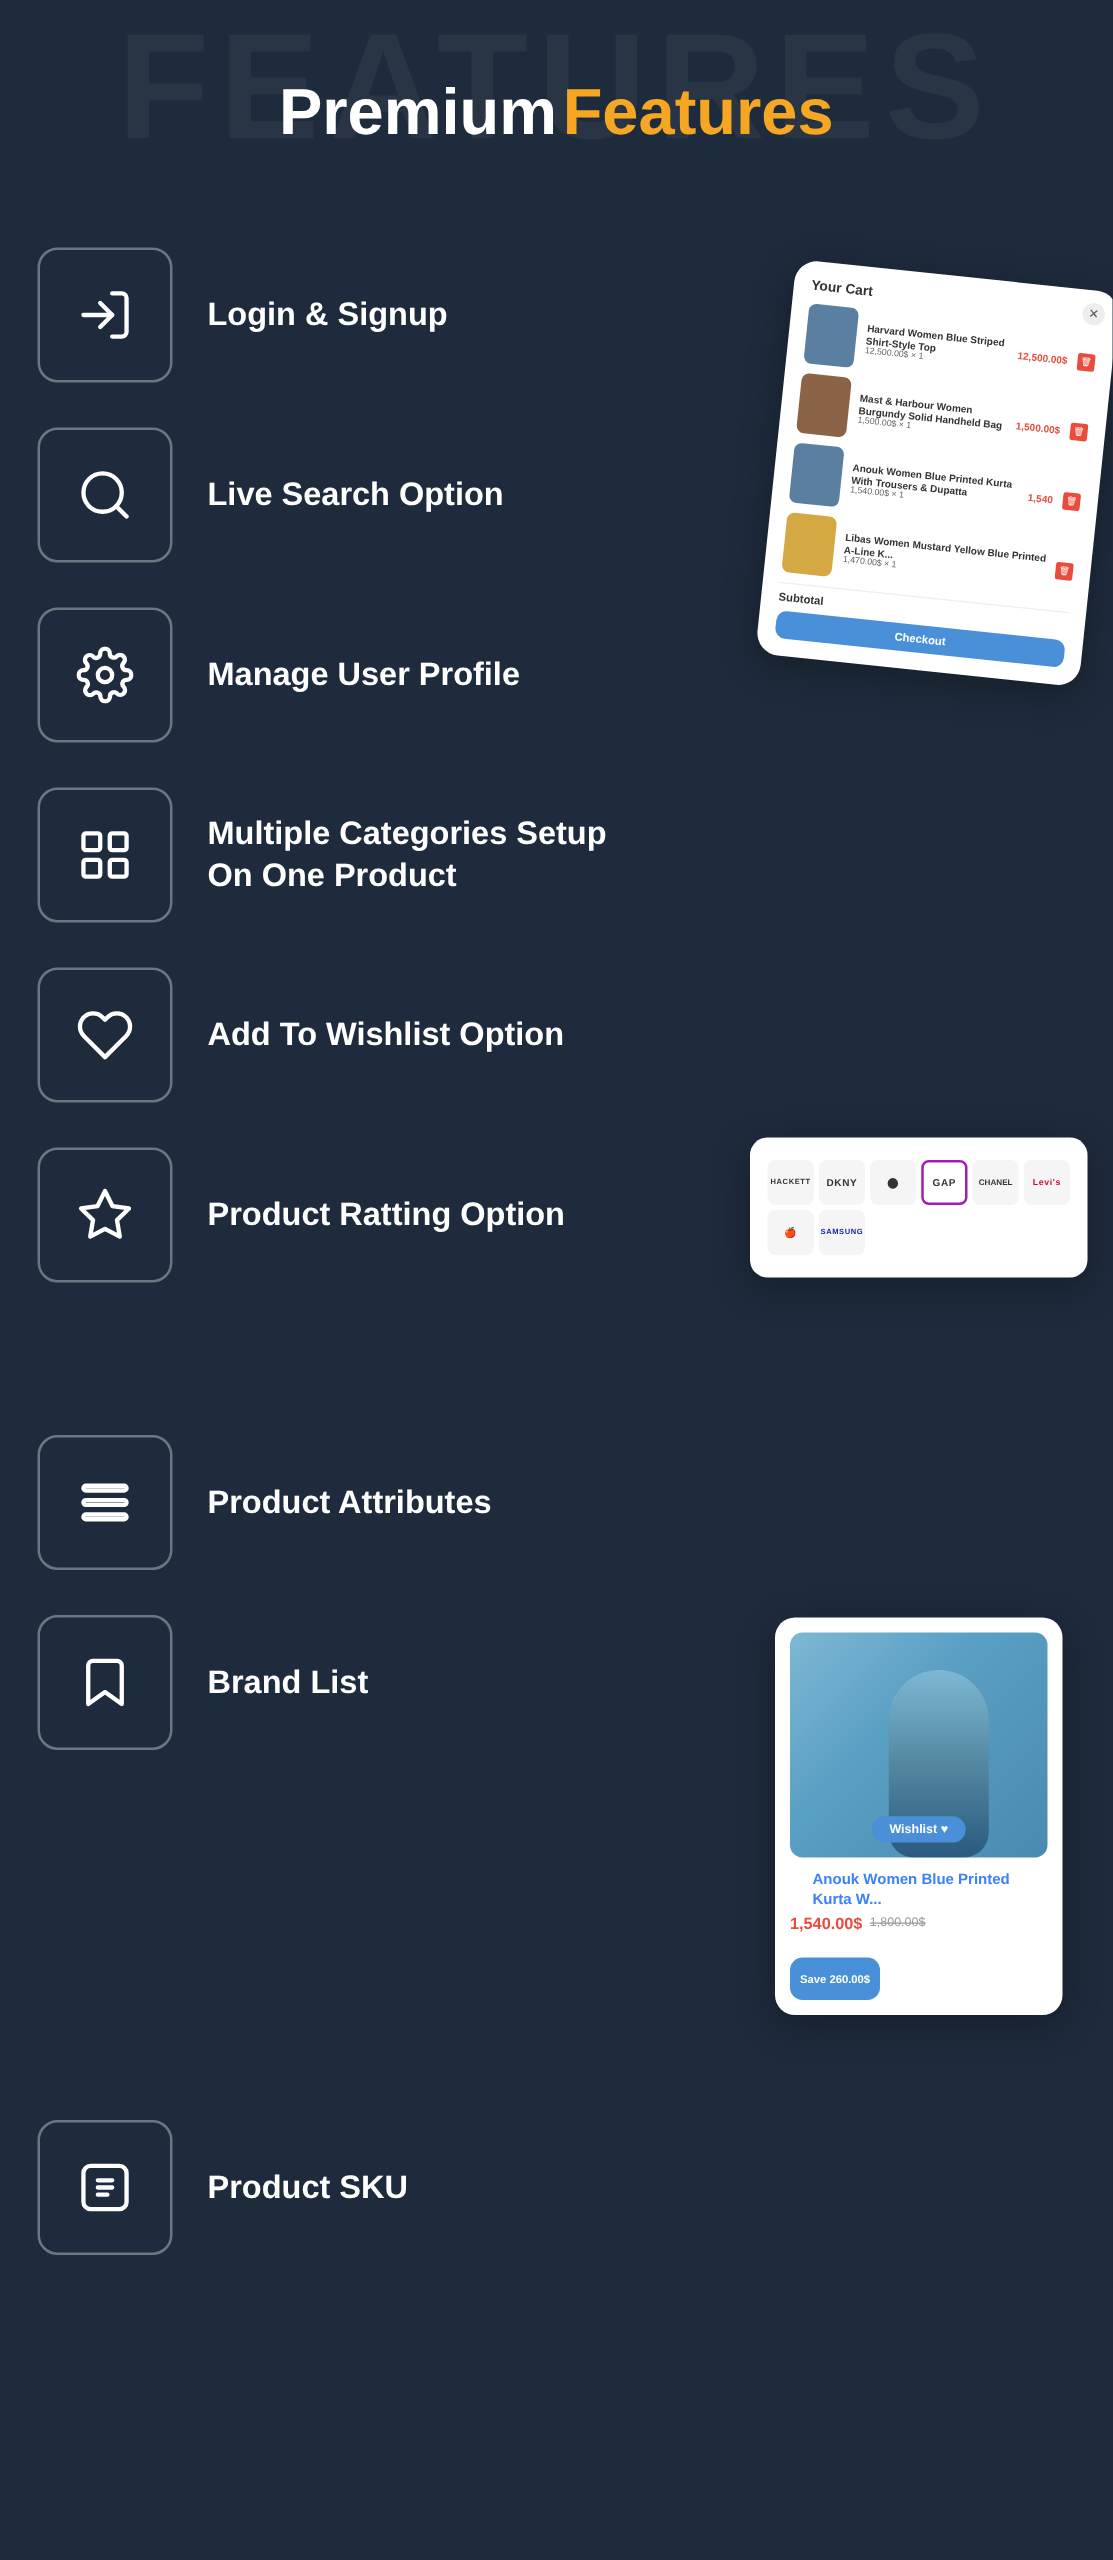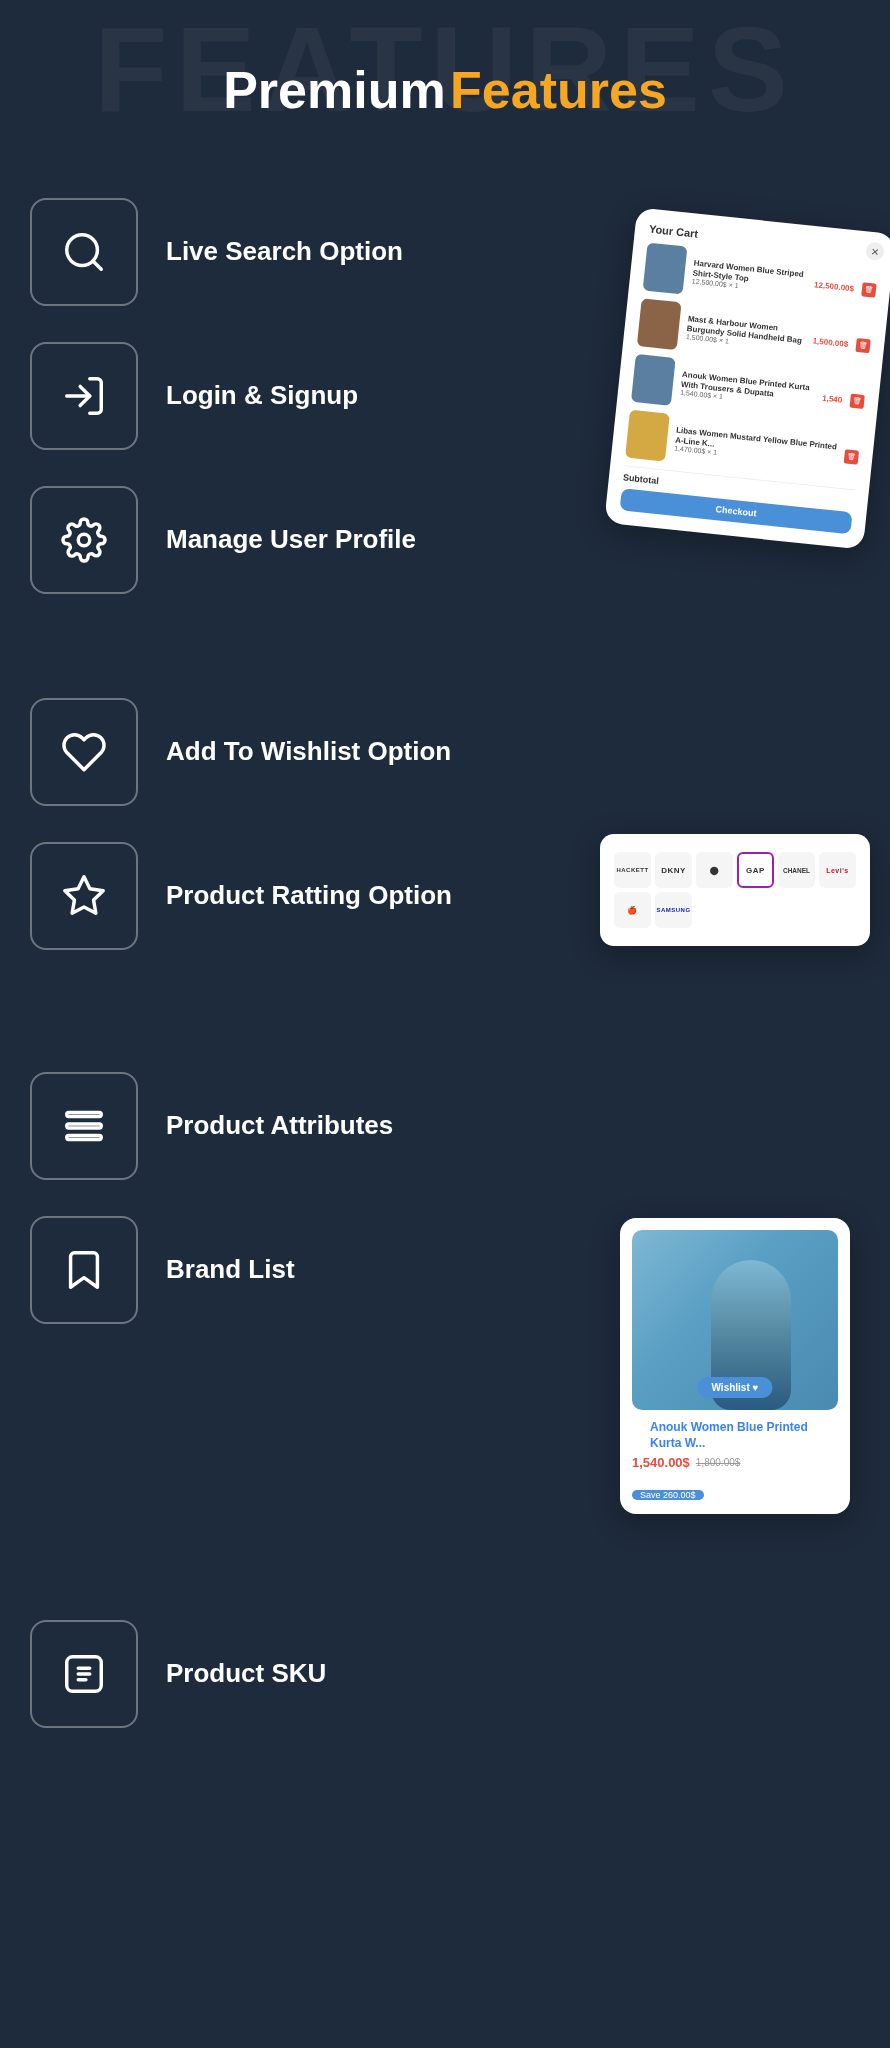--- a/index.html
+++ b/index.html
@@ -293,23 +293,23 @@
     .product-old-price {
       font-size: 10px;
       color: #999;
       text-decoration: line-through;
     }
 
     .save-badge {
       background: #4a90d9;
       color: white;
       font-size: 9px;
-      font-weight: 400;
+      font-weight: 700;
       border-radius: 10px;
-      padding: 0 8px;
+      padding: 12px 8px;
       margin-top: 20px;
       display: inline-block;
     }
 
     
     .section-with-cart {
       position: relative;
       min-height: 500px;
     }
 
@@ -333,48 +333,59 @@
   <span class="features-word">Features</span>
 </div>
 
 <div class="features-list">
 
   <div class="section-with-cart">
 
     <div class="feature-row">
       <div class="feature-icon-box">
         <svg viewBox="0 0 24 24">
-          <circle cx="11" cy="11" r="8"></circle>
-          <line x1="21" y1="21" x2="16.65" y2="16.65"></line>
-        </svg>
-      </div>
-      <span class="feature-label">Live Search Option</span>
-    </div>
-
-    <div class="feature-row">
-      <div class="feature-icon-box">
-        <svg viewBox="0 0 24 24">
           <path d="M15 3h4a2 2 0 0 1 2 2v14a2 2 0 0 1-2 2h-4"></path>
           <polyline points="10 17 15 12 10 7"></polyline>
           <line x1="15" y1="12" x2="3" y2="12"></line>
         </svg>
       </div>
       <span class="feature-label">Login &amp; Signup</span>
     </div>
 
     <div class="feature-row">
       <div class="feature-icon-box">
         <svg viewBox="0 0 24 24">
+          <circle cx="11" cy="11" r="8"></circle>
+          <line x1="21" y1="21" x2="16.65" y2="16.65"></line>
+        </svg>
+      </div>
+      <span class="feature-label">Live Search Option</span>
+    </div>
+
+    <div class="feature-row">
+      <div class="feature-icon-box">
+        <svg viewBox="0 0 24 24">
           <circle cx="12" cy="12" r="3"></circle>
           <path d="M19.4 15a1.65 1.65 0 0 0 .33 1.82l.06.06a2 2 0 0 1-2.83 2.83l-.06-.06a1.65 1.65 0 0 0-1.82-.33 1.65 1.65 0 0 0-1 1.51V21a2 2 0 0 1-4 0v-.09A1.65 1.65 0 0 0 9 19.4a1.65 1.65 0 0 0-1.82.33l-.06.06a2 2 0 0 1-2.83-2.83l.06-.06A1.65 1.65 0 0 0 4.68 15a1.65 1.65 0 0 0-1.51-1H3a2 2 0 0 1 0-4h.09A1.65 1.65 0 0 0 4.6 9a1.65 1.65 0 0 0-.33-1.82l-.06-.06a2 2 0 0 1 2.83-2.83l.06.06A1.65 1.65 0 0 0 9 4.68a1.65 1.65 0 0 0 1-1.51V3a2 2 0 0 1 4 0v.09a1.65 1.65 0 0 0 1 1.51 1.65 1.65 0 0 0 1.82-.33l.06-.06a2 2 0 0 1 2.83 2.83l-.06.06A1.65 1.65 0 0 0 19.4 9a1.65 1.65 0 0 0 1.51 1H21a2 2 0 0 1 0 4h-.09a1.65 1.65 0 0 0-1.51 1z"></path>
         </svg>
       </div>
       <span class="feature-label">Manage User Profile</span>
     </div>
 
+    <div class="feature-row">
+      <div class="feature-icon-box">
+        <svg viewBox="0 0 24 24">
+          <rect x="3" y="3" width="7" height="7" rx="1"></rect>
+          <rect x="14" y="3" width="7" height="7" rx="1"></rect>
+          <rect x="3" y="14" width="7" height="7" rx="1"></rect>
+          <rect x="14" y="14" width="7" height="7" rx="1"></rect>
+        </svg>
+      </div>
+      <span class="feature-label">Multiple Categories Setup<br>On One Product</span>
+    </div>
 
     <div class="cart-mock">
       <div class="cart-close">✕</div>
       <div class="cart-mock-title">Your Cart</div>
 
       <div class="cart-item">
         <div class="cart-item-img blue"></div>
         <div class="cart-item-info">
           <div class="cart-item-name">Harvard Women Blue Striped Shirt-Style Top</div>
           <div class="cart-item-qty">12,500.00$ × 1</div>

